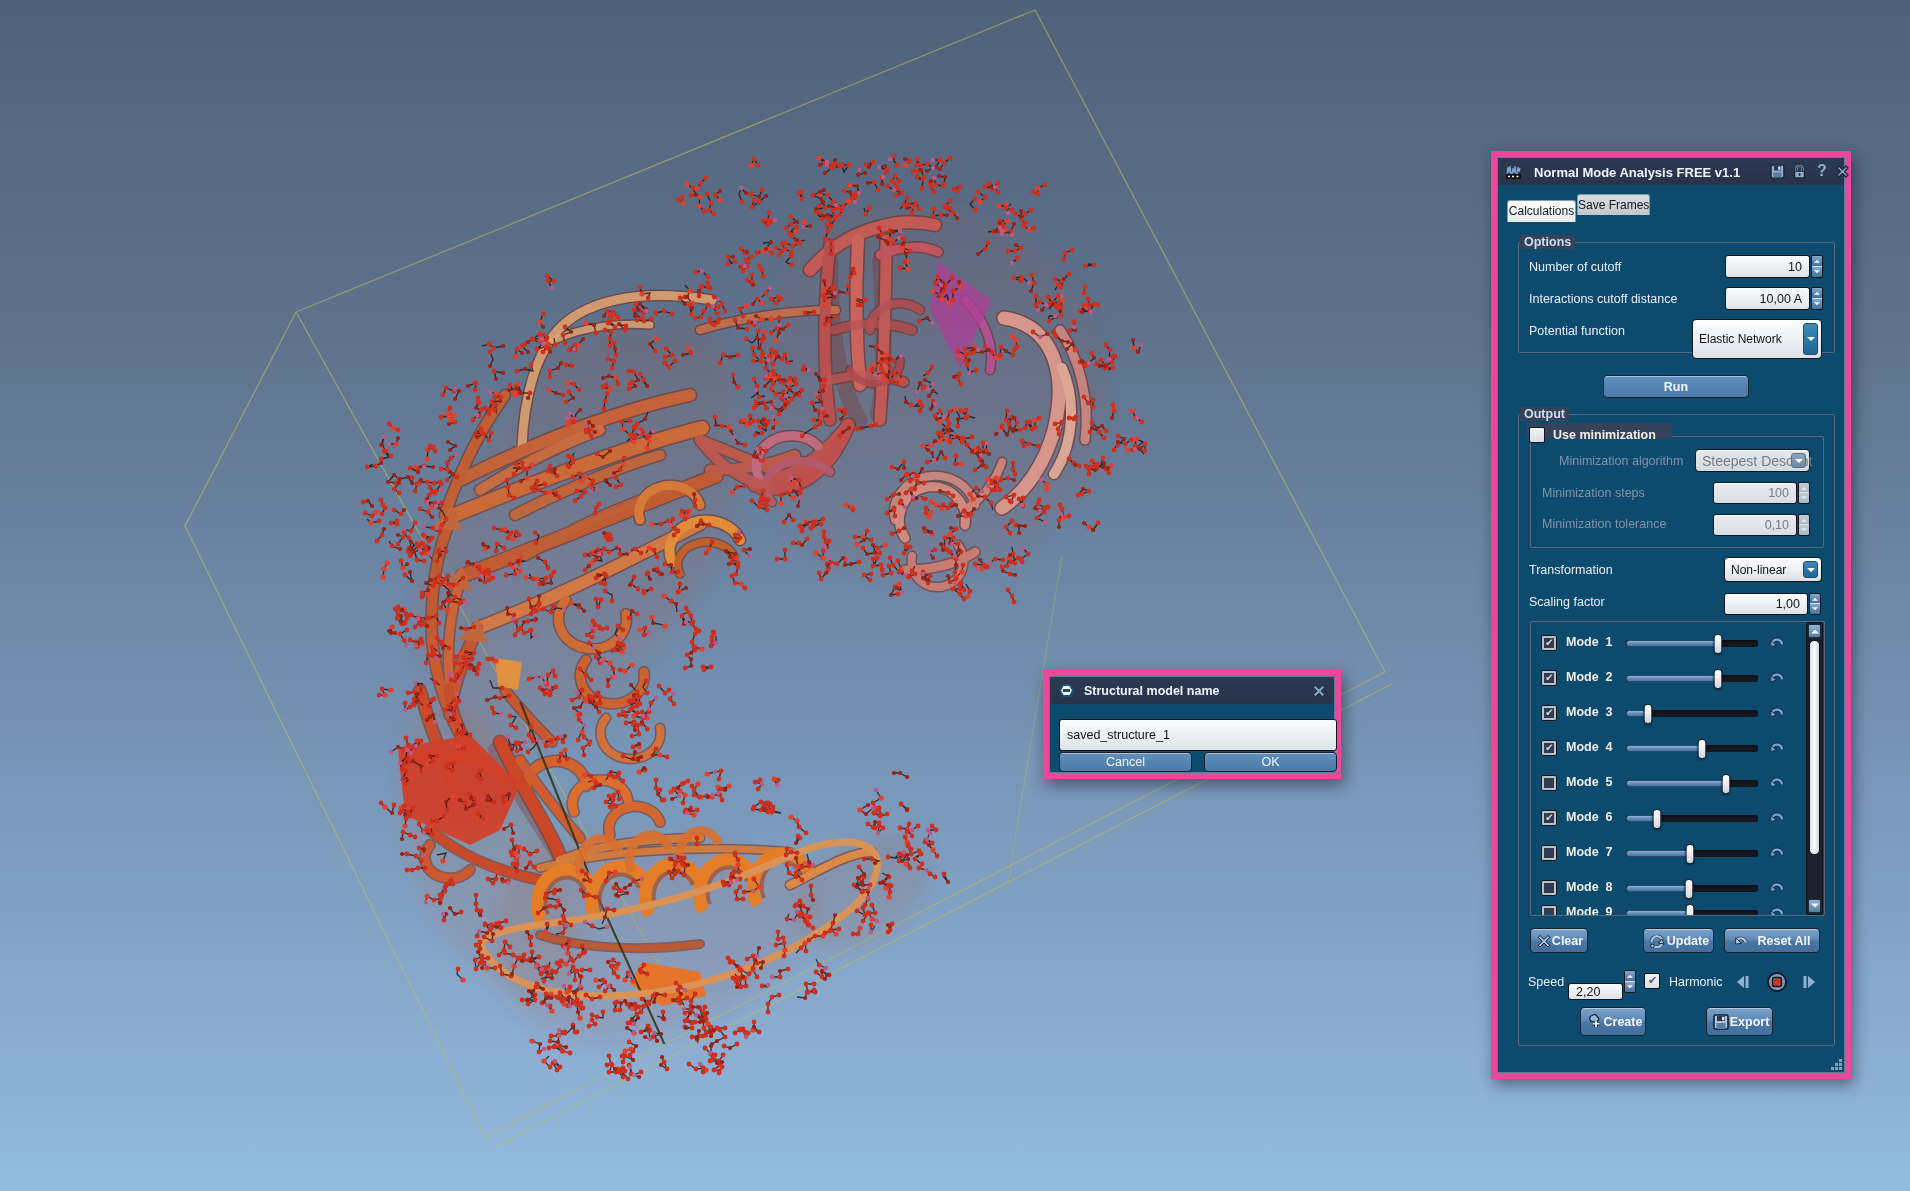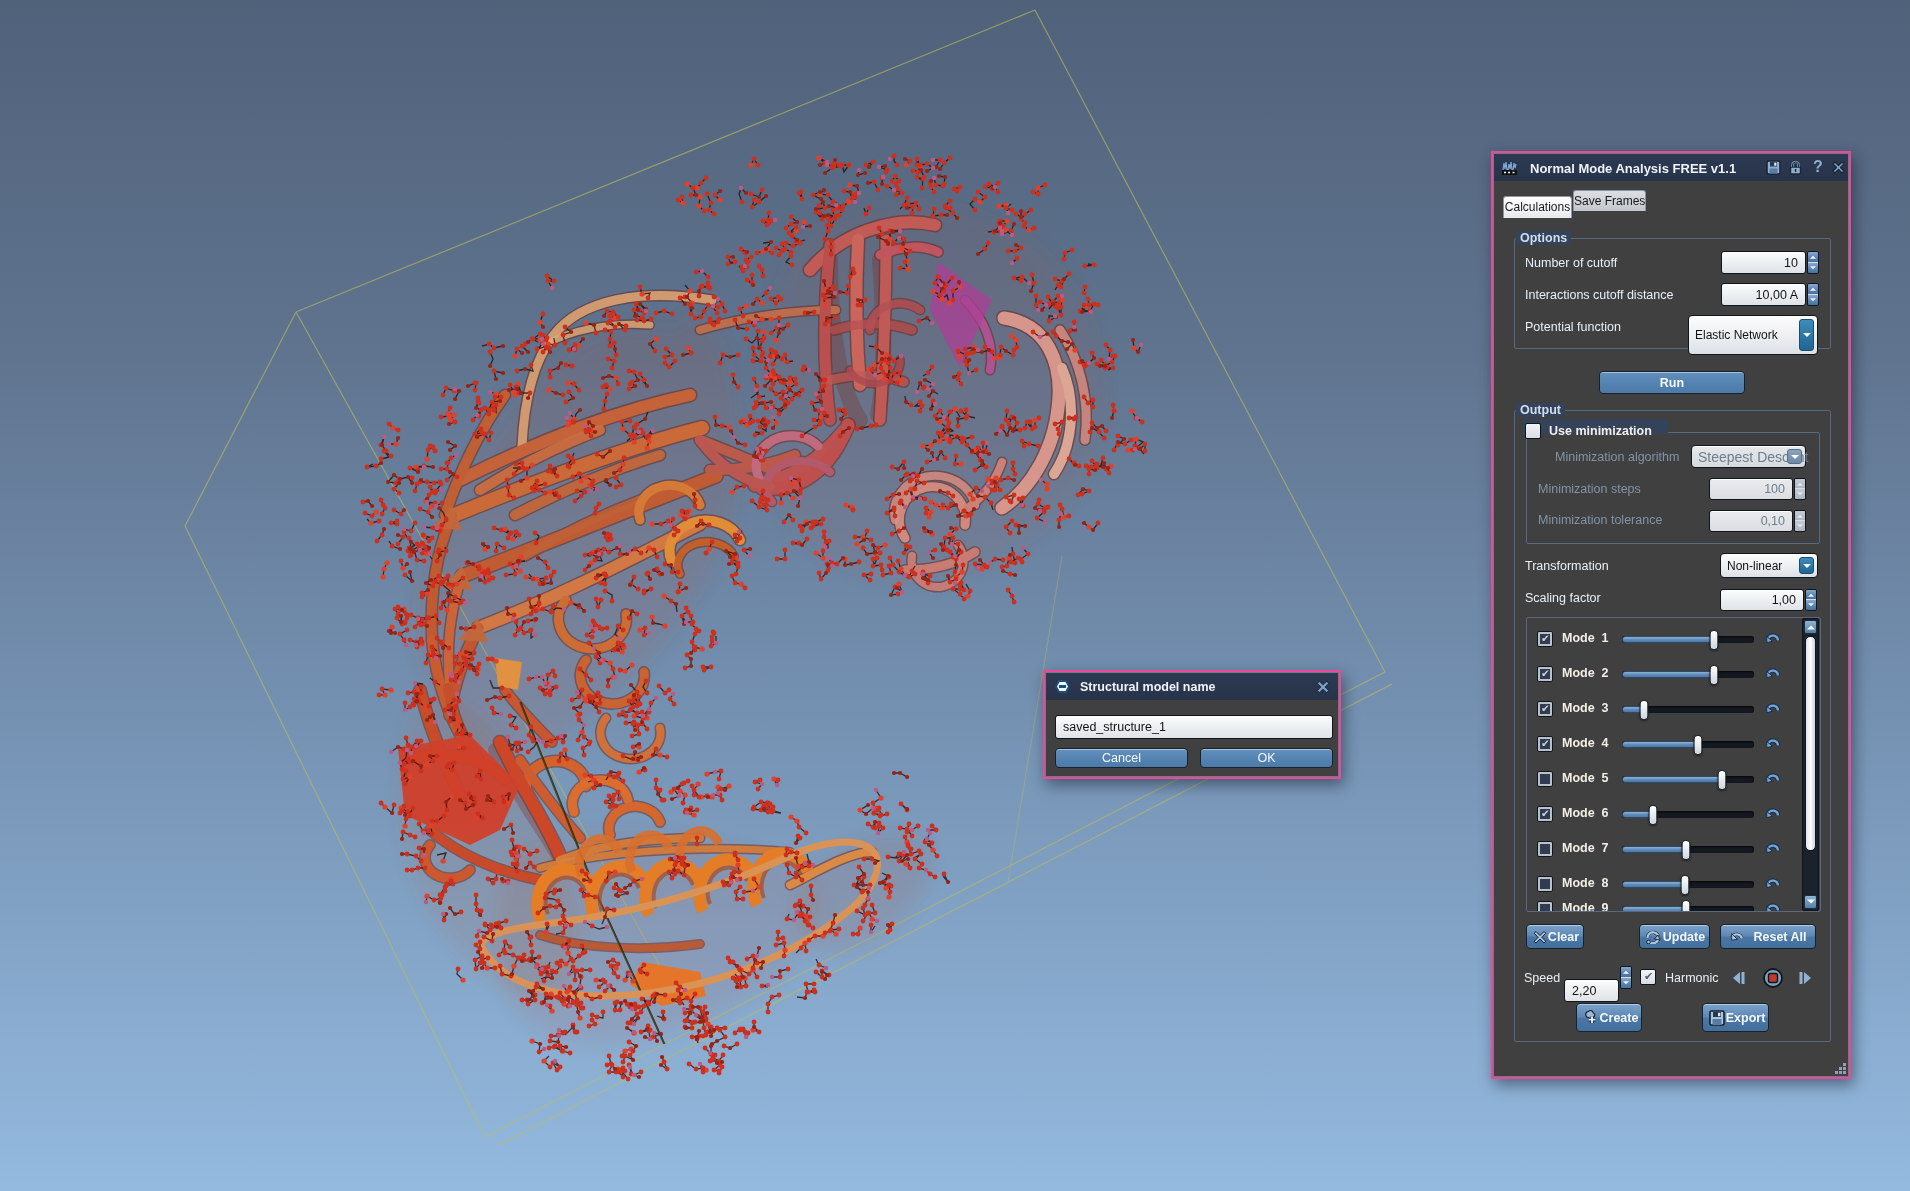--- a/index.html
+++ b/index.html
@@ -1,19 +1,19 @@
 <!DOCTYPE html>
 <html><head><meta charset="utf-8"><title>Normal Mode Analysis</title><style>
 *{margin:0;padding:0;box-sizing:border-box;}
 html,body{width:1910px;height:1191px;overflow:hidden;}
 body{font-family:"Liberation Sans",sans-serif;
  background:linear-gradient(180deg,#50617a 0%,#60748f 30%,#7693b4 62%,#94badf 100%);position:relative;}
 #scene{position:absolute;left:0;top:0;}
 .abs{position:absolute;}
-.win{position:absolute;background:#404040;border:2px solid #ec4899;
+.win{position:absolute;background:#0c4a6e;border:6px solid #ec4899;
  box-shadow:3px 6px 14px rgba(10,16,26,.45), inset 0 0 0 1px rgba(155,170,190,.55);}
 .titlebar{position:absolute;left:1px;top:1px;right:1px;height:27px;
  background:linear-gradient(180deg,#2c3a52 0%,#273349 100%);}
 .titlebar .t{position:absolute;top:7px;font-size:13px;font-weight:bold;color:#eef3f9;}
 .lbl{position:absolute;font-size:12.5px;color:#e9eff6;white-space:nowrap;}
 .lbl.b{font-weight:bold;color:#f3efe7;}
 .lbl.dis{color:#8393a7;}
 .grp{position:absolute;border:1px solid #57687f;border-radius:2px;}
 .grp>.cap{position:absolute;top:-8px;left:1px;padding:0 4px;background:#34425a;
  font-size:12.5px;font-weight:bold;color:#cfdeee;}
@@ -259,21 +259,21 @@
     <div class="titlebar" style="height:27px;">
       <svg class="icon" style="left:9px;top:6px;" width="15" height="15" viewBox="0 0 15 15">
         <path d="M4 2 L11 2 L14 7.5 L11 13 L4 13 L1 7.5 Z" fill="#f2f6fa" stroke="#1d4f7e" stroke-width="1.8"></path>
         <rect x="4" y="6" width="7" height="3" fill="#1d4f7e"></rect>
       </svg>
       <span class="t" style="left:34px;font-size:12.5px;">Structural model name</span>
       <svg class="icon" style="right:8px;top:7px;" width="14" height="14" viewBox="0 0 14 14">
         <path d="M1 3.4 L3.4 1 L7 4.6 L10.6 1 L13 3.4 L9.4 7 L13 10.6 L10.6 13 L7 9.4 L3.4 13 L1 10.6 L4.6 7 Z" fill="#7ea3c8" stroke="#223246" stroke-width="1.2" stroke-linejoin="round"></path>
       </svg>
     </div>
-    <div class="inp" style="left:10px;top:43px;width:278px;height:24px;">
+    <div class="inp" style="left:10px;top:43px;width:278px;height:32px;">
       <span class="vl">saved_structure_1</span>
     </div>
     <div class="btn3d flat" style="left:10px;top:76px;width:133px;height:20px;line-height:19px;font-weight:normal;font-size:12.5px;">Cancel</div>
     <div class="btn3d flat" style="left:155px;top:76px;width:133px;height:20px;line-height:19px;font-weight:normal;font-size:12.5px;">OK</div>
   </div>
 <div class="win" id="panel" style="left:1491px;top:151px;width:360px;height:928px;">
     <div class="titlebar">
       <svg class="icon" style="left:8px;top:6px;" width="15" height="15" viewBox="0 0 15 15">
         <rect x="0" y="10" width="15" height="5" fill="#111"></rect>
         <path d="M1 10 L2 3 L3 9 L4 2 L5 10 M6 10 L7 4 L8 9 L9 2 L10 10 M11 10 L12 3 L13 8 L14 4" stroke="#7fa6d4" stroke-width="1.2" fill="none"></path>
@@ -540,21 +540,21 @@
       <path d="M13 6 L15 11 L9.5 10 Z" fill="#a9c4de" stroke="#131c27" stroke-width="0.9"></path>
       <circle cx="3.5" cy="13" r="1.8" fill="#a9c4de" stroke="#131c27" stroke-width="0.9"></circle>
     </svg>
     <div class="btn3d" style="left:227px;top:771px;width:96px;height:25px;line-height:24px;padding-left:24px;">Reset All</div>
     <svg class="icon" style="left:235px;top:777px;z-index:3;" width="16" height="13" viewBox="0 0 16 13">
       <path d="M3.5 9.5 C3.5 6 6.5 4 9.5 4.4 C12 4.8 13.5 6.5 13.8 8.6" fill="none" stroke="#131c27" stroke-width="3.2"></path>
       <path d="M3.5 9.5 C3.5 6 6.5 4 9.5 4.4 C12 4.8 13.5 6.5 13.8 8.6" fill="none" stroke="#a9c4de" stroke-width="2.4"></path>
       <path d="M3.8 3.6 L3.4 10 L9.4 9.4 Z" fill="#a9c4de" stroke="#131c27" stroke-width="0.8"></path>
     </svg>
     <div class="lbl" style="left:31px;top:818px;">Speed</div>
-    <div class="inp" style="left:71px;top:826px;width:55px;height:23px;">
+    <div class="inp" style="left:71px;top:826px;width:55px;height:17px;">
       <span class="vl">2,20</span>
     </div>
     <div class="spinb" style="left:127px;top:813px;height:23px;">
       <div class="u">
         <i></i>
       </div>
       <div class="d">
         <i></i>
       </div>
     </div>

